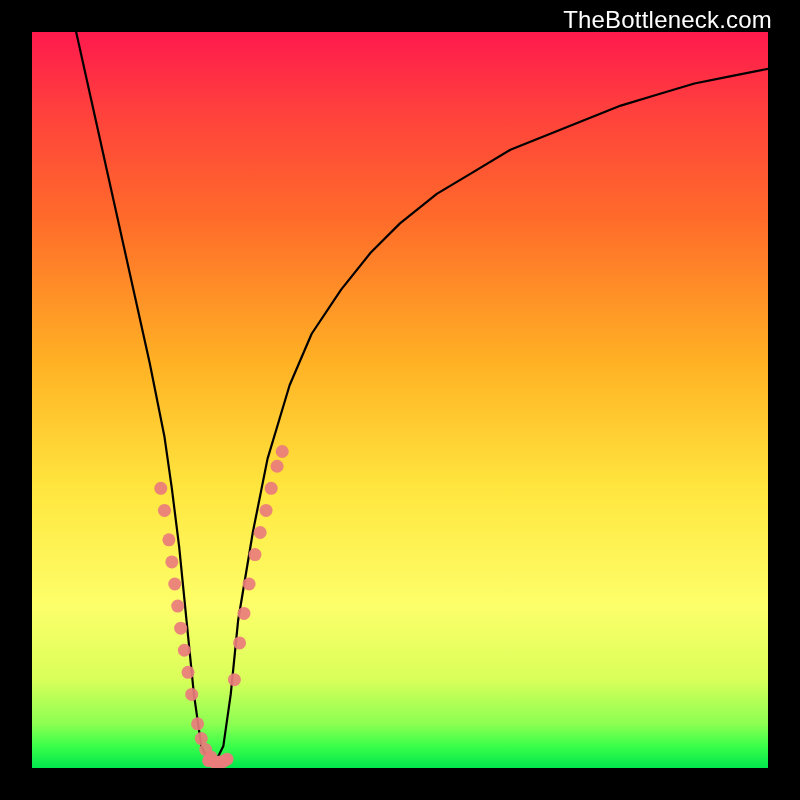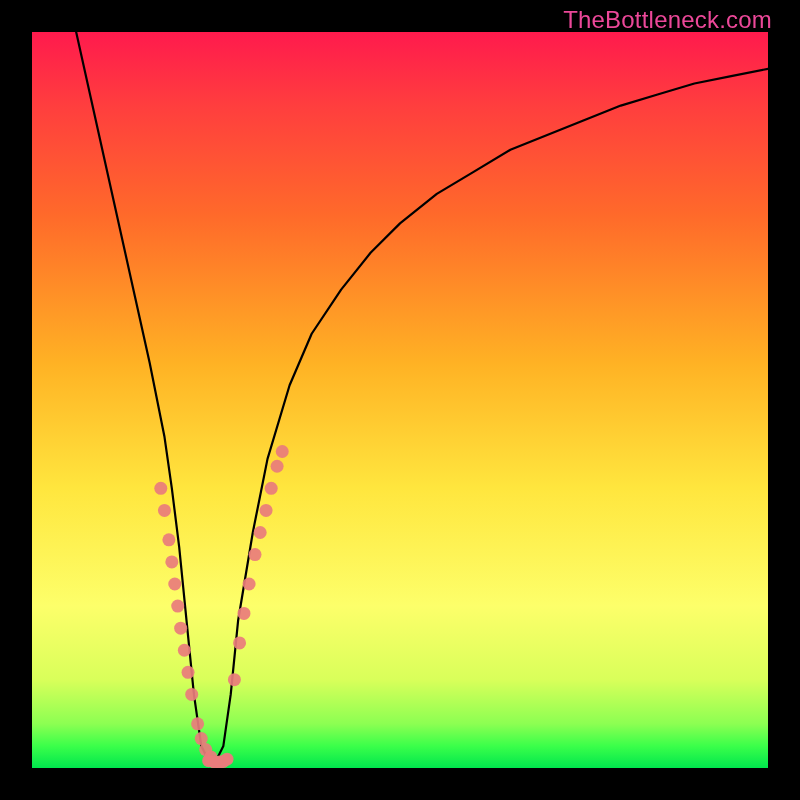--- a/index.html
+++ b/index.html
@@ -40,21 +40,21 @@
       #00e64d 100%
     );
   }
   .watermark {
     position: absolute;
     top: 6px;
     right: 28px;
     font-size: 24px;
     font-weight: 500;
     letter-spacing: 0.2px;
-    color: #ec4899;
+    color: #ffffff;
     user-select: none;
   }
   svg.overlay {
     position: absolute;
     top: 0;
     left: 0;
     width: 736px;
     height: 736px;
   }
 </style>

